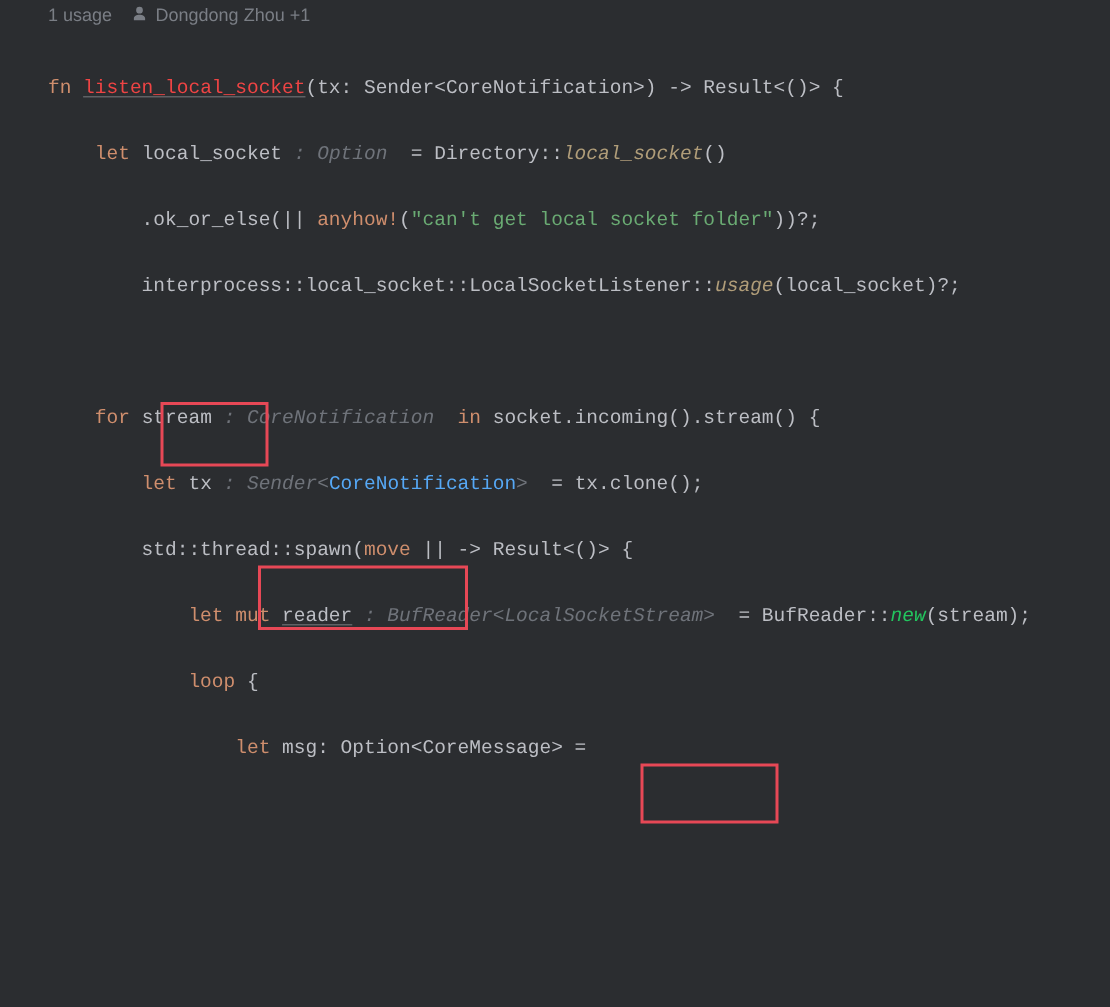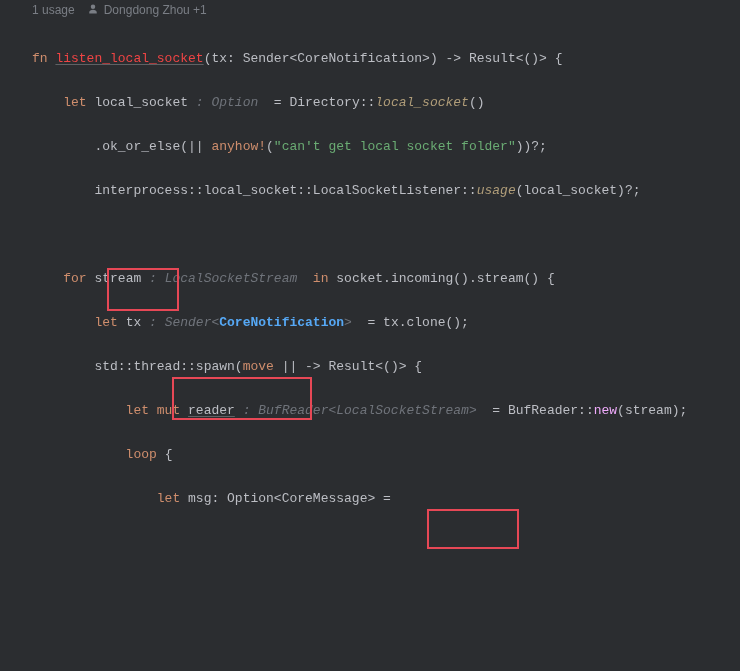--- a/index.html
+++ b/index.html
@@ -26,26 +26,26 @@
   .code {
     padding: 6px 0 6px 32px;
     line-height: 22px;
     white-space: pre;
     position: relative;
   }
   .kw   { color: #cf8e6d; }       
   .fnname { color: #b09d79; font-style: italic; }
   .fnbold { color: #ef4444; }
   .macro { color: #cf8e6d; }
-  .tydim { color: #6f737a; font-style: italic; font-weight: bold; }
+  .tydim { color: #6f737a; font-style: italic; }
   .str  { color: #6aab73; }
   .punc { color: #bcbec4; }
   .id   { color: #bcbec4; }
   .und  { text-decoration: underline; text-decoration-color: #5f6164; text-underline-offset: 2px;}
-  .new { color: #f0abfc; }
+  .new { color: #22c55e; font-style: italic; }
   .param { color: #6f737a; font-style: italic; }
   .box {
     position: absolute;
     border: 2px solid #e74856;
     pointer-events: none;
   }
 </style>
 </head>
 <body>
 
@@ -60,21 +60,21 @@
     <span>Dongdong Zhou +1</span>
   </span>
 </div>
 
 <div class="code">
 <div><span class="kw">fn </span><span class="fnbold und">listen_local_socket</span><span class="punc">(tx: Sender&lt;CoreNotification&gt;) -&gt; Result&lt;()&gt; {</span></div>
 <div><span class="kw">    let </span><span class="id">local_socket</span><span class="param"> : Option </span><span class="punc"> = Directory::</span><span class="fnname">local_socket</span><span class="punc">()</span></div>
 <div><span class="punc">        .ok_or_else(|| </span><span class="macro">anyhow!</span><span class="punc">(</span><span class="str">"can't get local socket folder"</span><span class="punc">))?;</span></div>
 <div><span class="id">        interprocess::local_socket::LocalSocketListener::</span><span class="fnname">usage</span><span class="id">(local_socket)?;</span></div>
 <div>&nbsp;</div>
-<div><span class="kw">    for </span><span class="id">stream</span><span class="param"> : LocalSocketStream </span><span class="kw"> in </span><span class="id">socket.incoming().stream() {</span></div>
+<div><span class="kw">    for </span><span class="id">stream</span><span class="param"> : CoreNotification </span><span class="kw"> in </span><span class="id">socket.incoming().stream() {</span></div>
 <div><span class="kw">        let </span><span class="id">tx</span><span class="param"> : Sender&lt;</span><span class="tydim" style="color:#56a8f5;font-style:normal">CoreNotification</span><span class="param">&gt; </span><span class="id"> = tx.clone();</span></div>
 <div><span class="id">        std::thread::spawn(</span><span class="kw">move</span><span class="id"> || -&gt; Result&lt;()&gt; {</span></div>
 <div><span class="kw">            let mut </span><span class="id und">reader</span><span class="param"> : BufReader&lt;LocalSocketStream&gt; </span><span class="id"> = BufReader::</span><span class="new">new</span><span class="id">(stream);</span></div>
 <div><span class="kw">            loop </span><span class="id">{</span></div>
 <div><span class="kw">                let </span><span class="id">msg: Option&lt;CoreMessage&gt; =</span></div>
 <div>&nbsp;</div>
 
 
 
 

